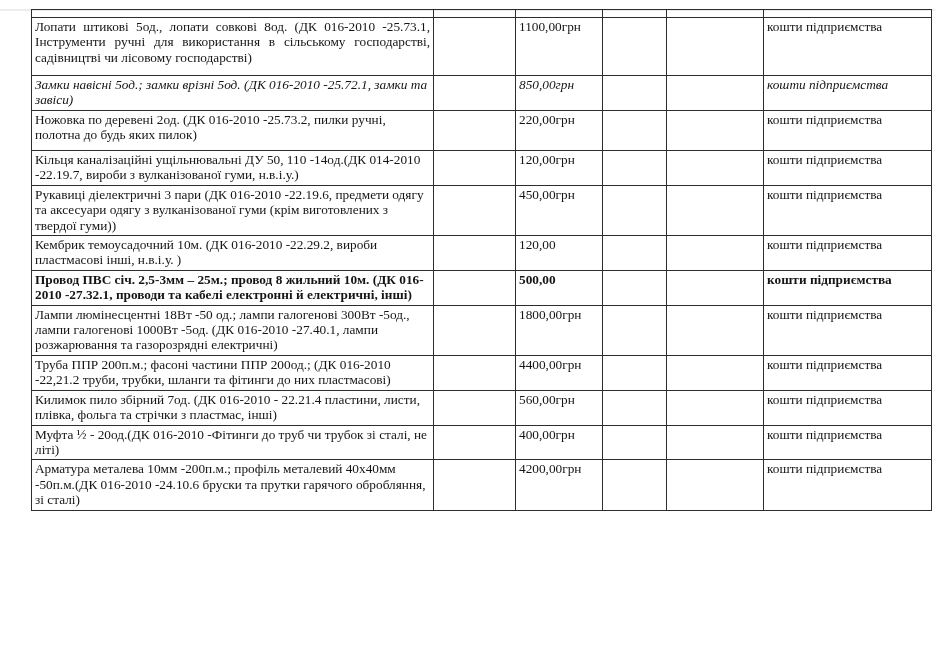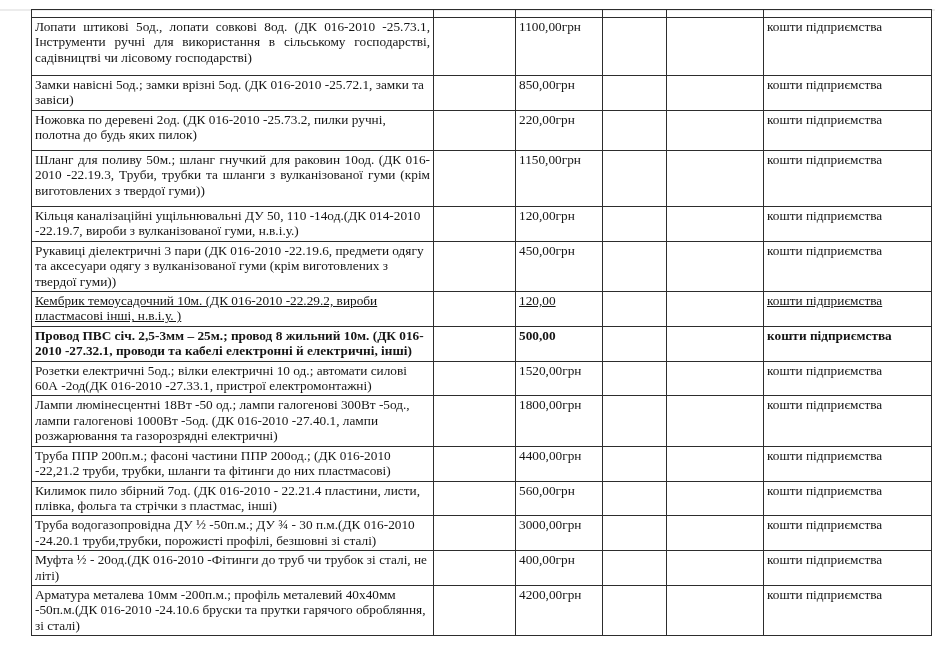--- a/index.html
+++ b/index.html
@@ -69,80 +69,64 @@
           <td></td>
         </tr>
         <tr style="height: 58px;">
           <td class="c-desc just">Лопати штикові 5од., лопати совкові 8од. (ДК 016-2010 -25.73.1, Інструменти ручні для використання в сільському господарстві, садівництві чи лісовому господарстві)</td>
           <td class="c-gap1"></td>
           <td class="c-price">1100,00грн</td>
           <td class="c-gap2"></td>
           <td class="c-gap3"></td>
           <td class="c-fund">кошти підприємства</td>
         </tr>
-        <tr style="height: 25px;">
+        <tr style="height: 25px; font-style: italic;">
           <td class="c-desc">Замки навісні 5од.; замки врізні 5од. (ДК 016-2010 -25.72.1, замки та завіси)</td>
           <td class="c-gap1"></td>
           <td class="c-price">850,00грн</td>
           <td class="c-gap2"></td>
           <td class="c-gap3"></td>
           <td class="c-fund">кошти підприємства</td>
         </tr>
         <tr style="height: 40px;">
           <td class="c-desc">Ножовка по деревені 2од. (ДК 016-2010 -25.73.2, пилки ручні, полотна до будь яких пилок)</td>
           <td class="c-gap1"></td>
           <td class="c-price">220,00грн</td>
-          <td class="c-gap2"></td>
-          <td class="c-gap3"></td>
-          <td class="c-fund">кошти підприємства</td>
-        </tr>
-        <tr style="height: 56px;">
-          <td class="c-desc just">Шланг для поливу 50м.; шланг гнучкий для раковин 10од. (ДК 016-2010 -22.19.3, Труби, трубки та шланги з вулканізованої гуми (крім виготовлених з твердої гуми))</td>
-          <td class="c-gap1"></td>
-          <td class="c-price">1150,00грн</td>
           <td class="c-gap2"></td>
           <td class="c-gap3"></td>
           <td class="c-fund">кошти підприємства</td>
         </tr>
         <tr style="height: 35px;">
           <td class="c-desc">Кільця каналізаційні ущільнювальні ДУ 50, 110 -14од.(ДК 014-2010 -22.19.7, вироби з вулканізованої гуми, н.в.і.у.)</td>
           <td class="c-gap1"></td>
           <td class="c-price">120,00грн</td>
           <td class="c-gap2"></td>
           <td class="c-gap3"></td>
           <td class="c-fund">кошти підприємства</td>
         </tr>
         <tr style="height: 30px;">
           <td class="c-desc">Рукавиці діелектричні 3 пари (ДК 016-2010 -22.19.6, предмети одягу та аксесуари одягу з вулканізованої гуми (крім виготовлених з твердої гуми))</td>
           <td class="c-gap1"></td>
           <td class="c-price">450,00грн</td>
           <td class="c-gap2"></td>
           <td class="c-gap3"></td>
           <td class="c-fund">кошти підприємства</td>
         </tr>
-        <tr style="height: 33px; text-decoration: underline;">
+        <tr style="height: 33px;">
           <td class="c-desc">Кембрик темоусадочний 10м. (ДК 016-2010 -22.29.2, вироби пластмасові інші, н.в.і.у. )</td>
           <td class="c-gap1"></td>
           <td class="c-price">120,00</td>
           <td class="c-gap2"></td>
           <td class="c-gap3"></td>
           <td class="c-fund">кошти підприємства</td>
         </tr>
         <tr style="height: 33px; font-weight: bold;">
           <td class="c-desc">Провод ПВС січ. 2,5-3мм – 25м.; провод 8 жильний 10м. (ДК 016-2010 -27.32.1, проводи та кабелі електронні й електричні, інші)</td>
           <td class="c-gap1"></td>
           <td class="c-price">500,00</td>
-          <td class="c-gap2"></td>
-          <td class="c-gap3"></td>
-          <td class="c-fund">кошти підприємства</td>
-        </tr>
-        <tr style="height: 30px;">
-          <td class="c-desc">Розетки електричні 5од.; вілки електричні 10 од.; автомати силові 60А -2од(ДК 016-2010 -27.33.1, пристрої електромонтажні)</td>
-          <td class="c-gap1"></td>
-          <td class="c-price">1520,00грн</td>
           <td class="c-gap2"></td>
           <td class="c-gap3"></td>
           <td class="c-fund">кошти підприємства</td>
         </tr>
         <tr style="height: 48px;">
           <td class="c-desc">Лампи люмінесцентні 18Вт -50 од.; лампи галогенові 300Вт -5од., лампи галогенові 1000Вт -5од. (ДК 016-2010 -27.40.1, лампи розжарювання та газорозрядні електричні)</td>
           <td class="c-gap1"></td>
           <td class="c-price">1800,00грн</td>
           <td class="c-gap2"></td>
           <td class="c-gap3"></td>
@@ -157,28 +141,20 @@
           <td class="c-fund">кошти підприємства</td>
         </tr>
         <tr style="height: 28px;">
           <td class="c-desc">Килимок пило збірний 7од. (ДК 016-2010 - 22.21.4 пластини, листи, плівка, фольга та стрічки з пластмас, інші)</td>
           <td class="c-gap1"></td>
           <td class="c-price">560,00грн</td>
           <td class="c-gap2"></td>
           <td class="c-gap3"></td>
           <td class="c-fund">кошти підприємства</td>
         </tr>
-        <tr style="height: 27px;">
-          <td class="c-desc">Труба водогазопровідна ДУ ½ -50п.м.; ДУ ¾ - 30 п.м.(ДК 016-2010 -24.20.1 труби,трубки, порожисті профілі, безшовні зі сталі)</td>
-          <td class="c-gap1"></td>
-          <td class="c-price">3000,00грн</td>
-          <td class="c-gap2"></td>
-          <td class="c-gap3"></td>
-          <td class="c-fund">кошти підприємства</td>
-        </tr>
         <tr style="height: 21px;">
           <td class="c-desc">Муфта ½ - 20од.(ДК 016-2010 -Фітинги до труб чи трубок зі сталі, не літі)</td>
           <td class="c-gap1"></td>
           <td class="c-price">400,00грн</td>
           <td class="c-gap2"></td>
           <td class="c-gap3"></td>
           <td class="c-fund">кошти підприємства</td>
         </tr>
         <tr style="height: 42px;">
           <td class="c-desc">Арматура металева 10мм -200п.м.; профіль металевий 40х40мм -50п.м.(ДК 016-2010 -24.10.6 бруски та прутки гарячого обробляння, зі сталі)</td>

